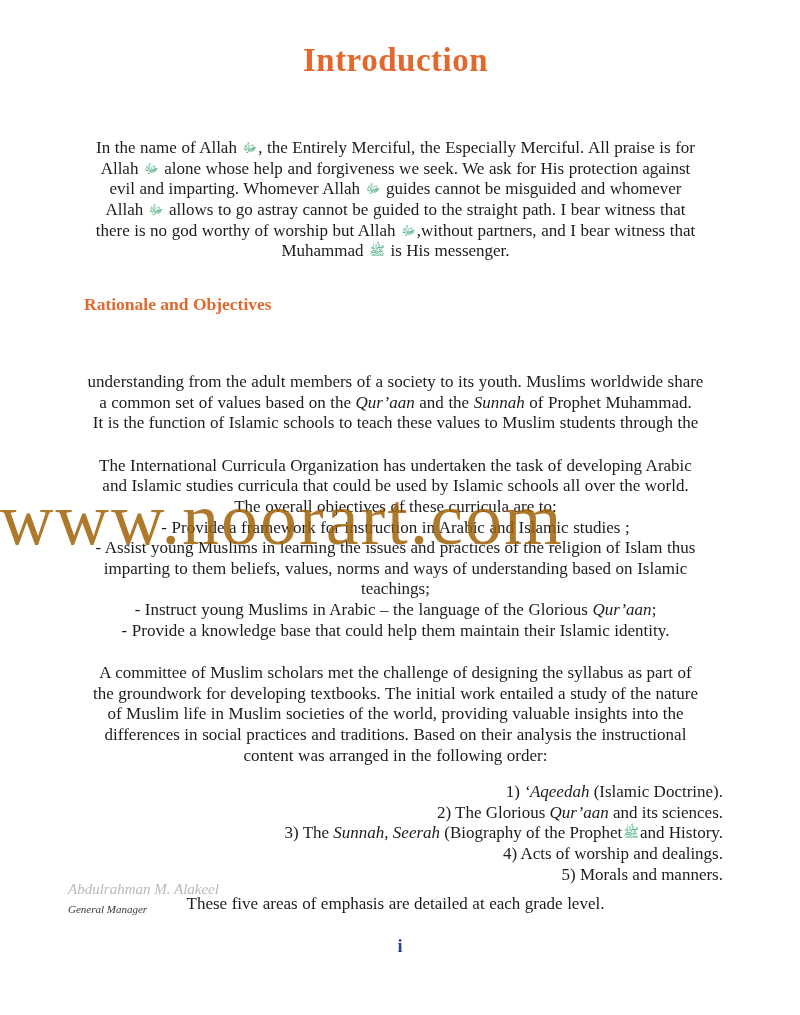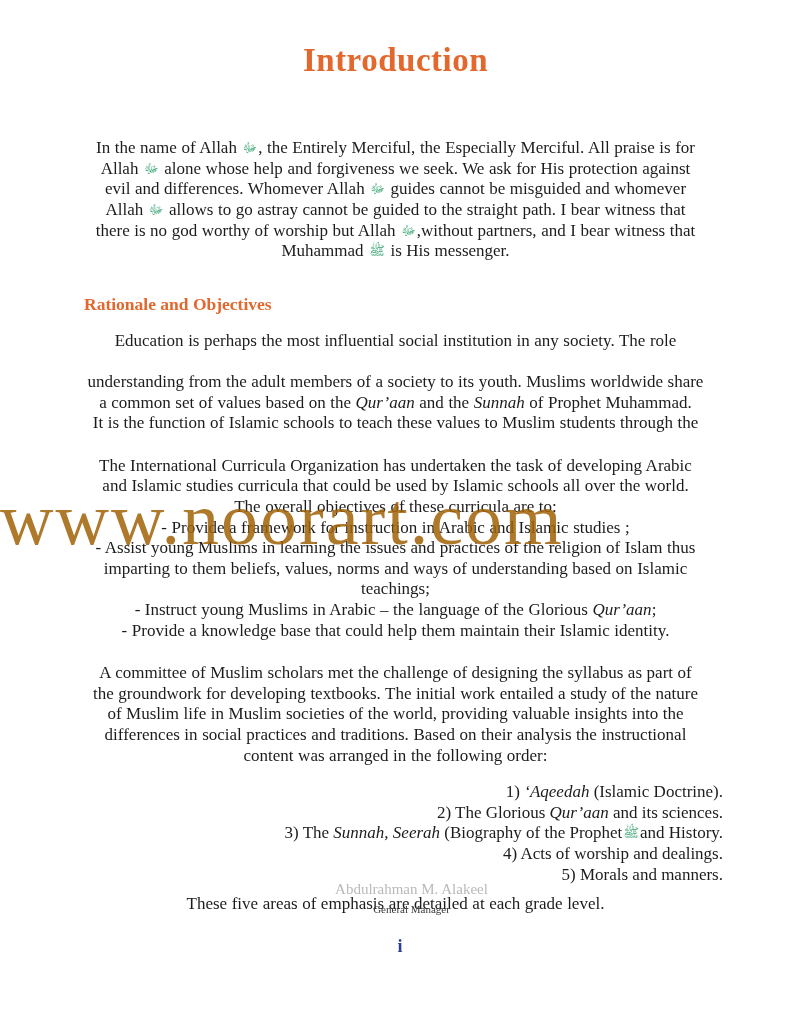--- a/index.html
+++ b/index.html
@@ -95,25 +95,26 @@
 
   .list-block {
     font-size: 17px;
     line-height: 20.6px;
   }
   .list-block div { white-space: nowrap; text-align: right; }
 
   
   .signature {
     position: absolute;
-    left: 84px;
+    left: 68px;
     top: 880px;
     width: 655px;
-    text-align: center;
+    text-align: left;
     z-index: 2;
+    font-style: italic;
   }
   .sig-name {
     font-size: 15px;
     color: #b9b9b9;
     line-height: 19px;
   }
   .sig-title {
     font-size: 11px;
     color: #3a3a3a;
     line-height: 21px;
@@ -145,39 +146,39 @@
 
     <div class="spacer-lg"></div>
     <div style="height:38px"></div>
 
     <p class="para">
       <span>In the name of Allah</span>
       <span class="allah-glyph">ﷻ</span><span>, the Entirely Merciful, the Especially Merciful. All praise is for</span><br>
       <span>Allah</span>
       <span class="allah-glyph">ﷻ</span>
       <span>alone whose help and forgiveness we seek. We ask for His protection against</span><br>
-      <span>evil and  differences. Whomever Allah</span>
+      <span>evil and  imparting. Whomever Allah</span>
       <span class="allah-glyph">ﷻ</span>
       <span>guides cannot be misguided and whomever</span><br>
       <span>Allah</span>
       <span class="allah-glyph">ﷻ</span>
       <span>allows to go astray cannot be guided to the straight path. I bear witness that</span><br>
       <span>there is no god worthy of worship but Allah</span>
       <span class="allah-glyph">ﷻ</span><span>,without partners, and I bear witness that</span><br>
       <span>Muhammad</span>
       <span class="allah-glyph">ﷺ</span>
       <span>is His messenger.</span>
     </p>
 
     <div class="spacer-md"></div>
 
     <h2 class="section-heading">Rationale and Objectives</h2>
 
     <p class="para">
-      <span>Education is perhaps the most influential social institution in any society. The role</span><br>
+      <br>
       <br>
       <span>understanding from the adult members of a society to its youth. Muslims worldwide share</span><br>
       <span>a common set of values based on the </span><span class="it">Qur’aan</span><span> and the </span><span class="it">Sunnah</span><span> of Prophet Muhammad.</span><br>
       <span>It is the function of Islamic schools to teach these values to Muslim students through the</span><br>
     </p>
 
     <div class="spacer-lg"></div>
 
     <p class="para">
       <span>The International Curricula Organization has undertaken the task of developing Arabic</span><br>

